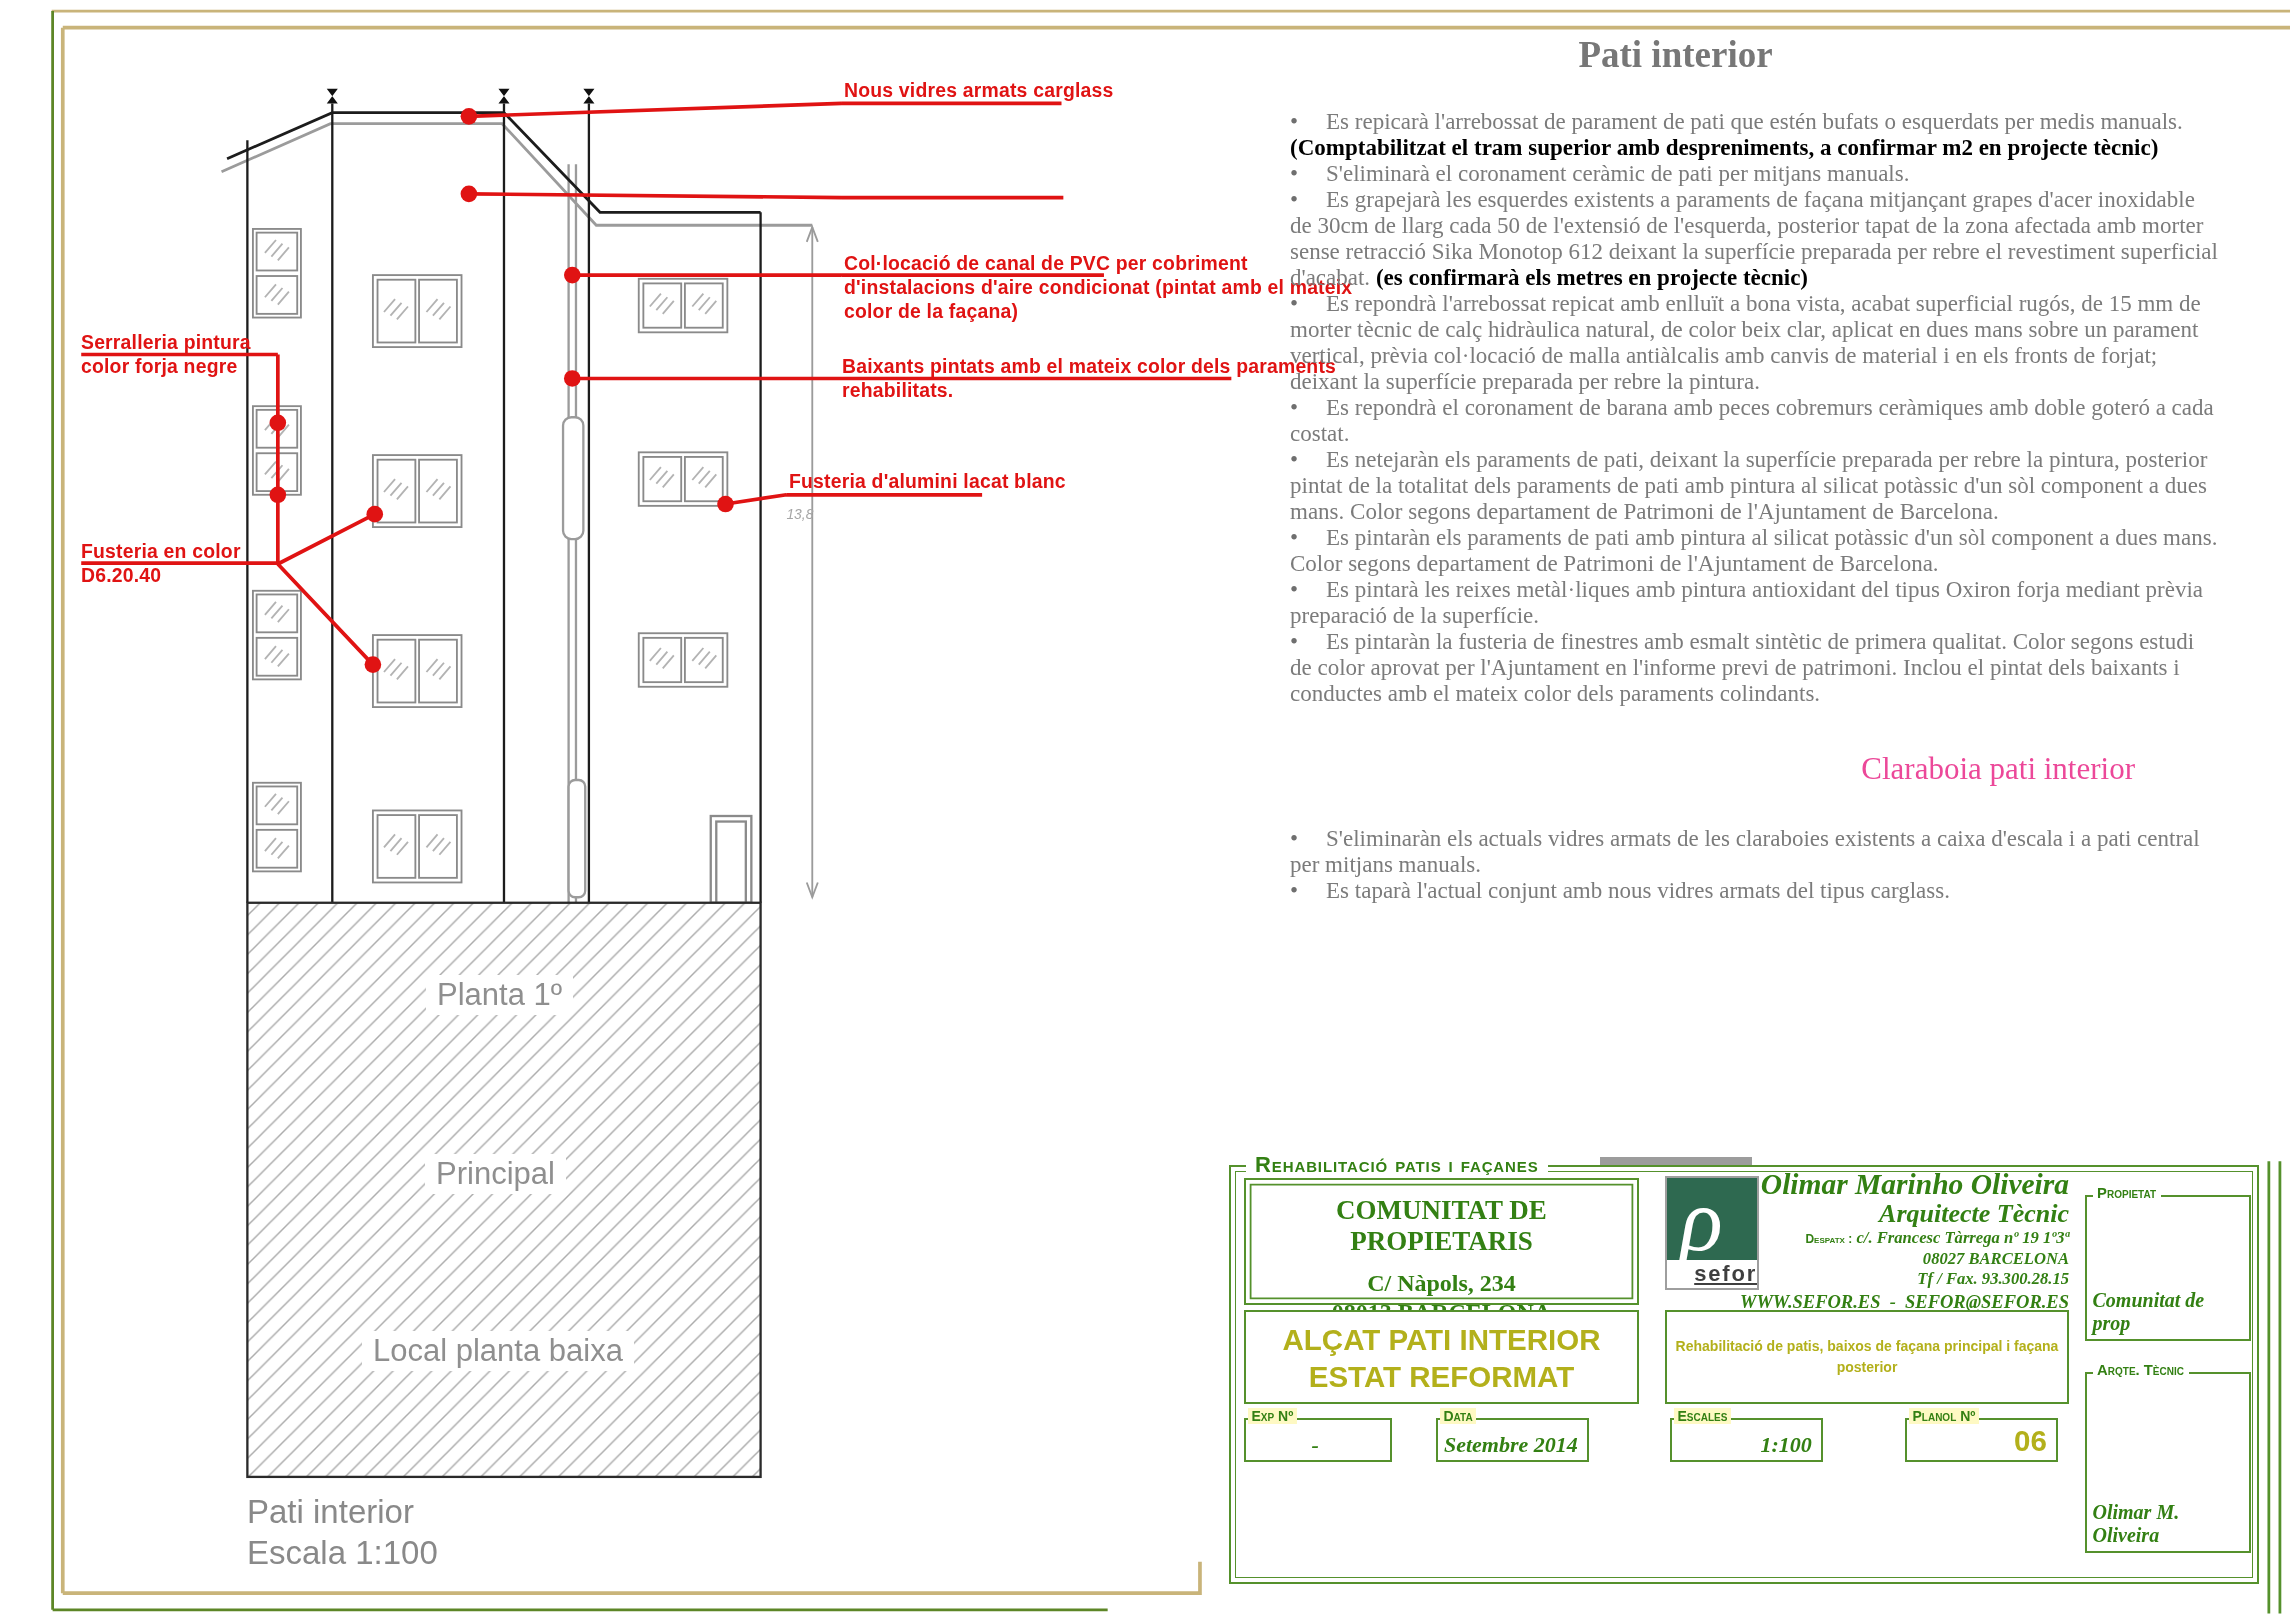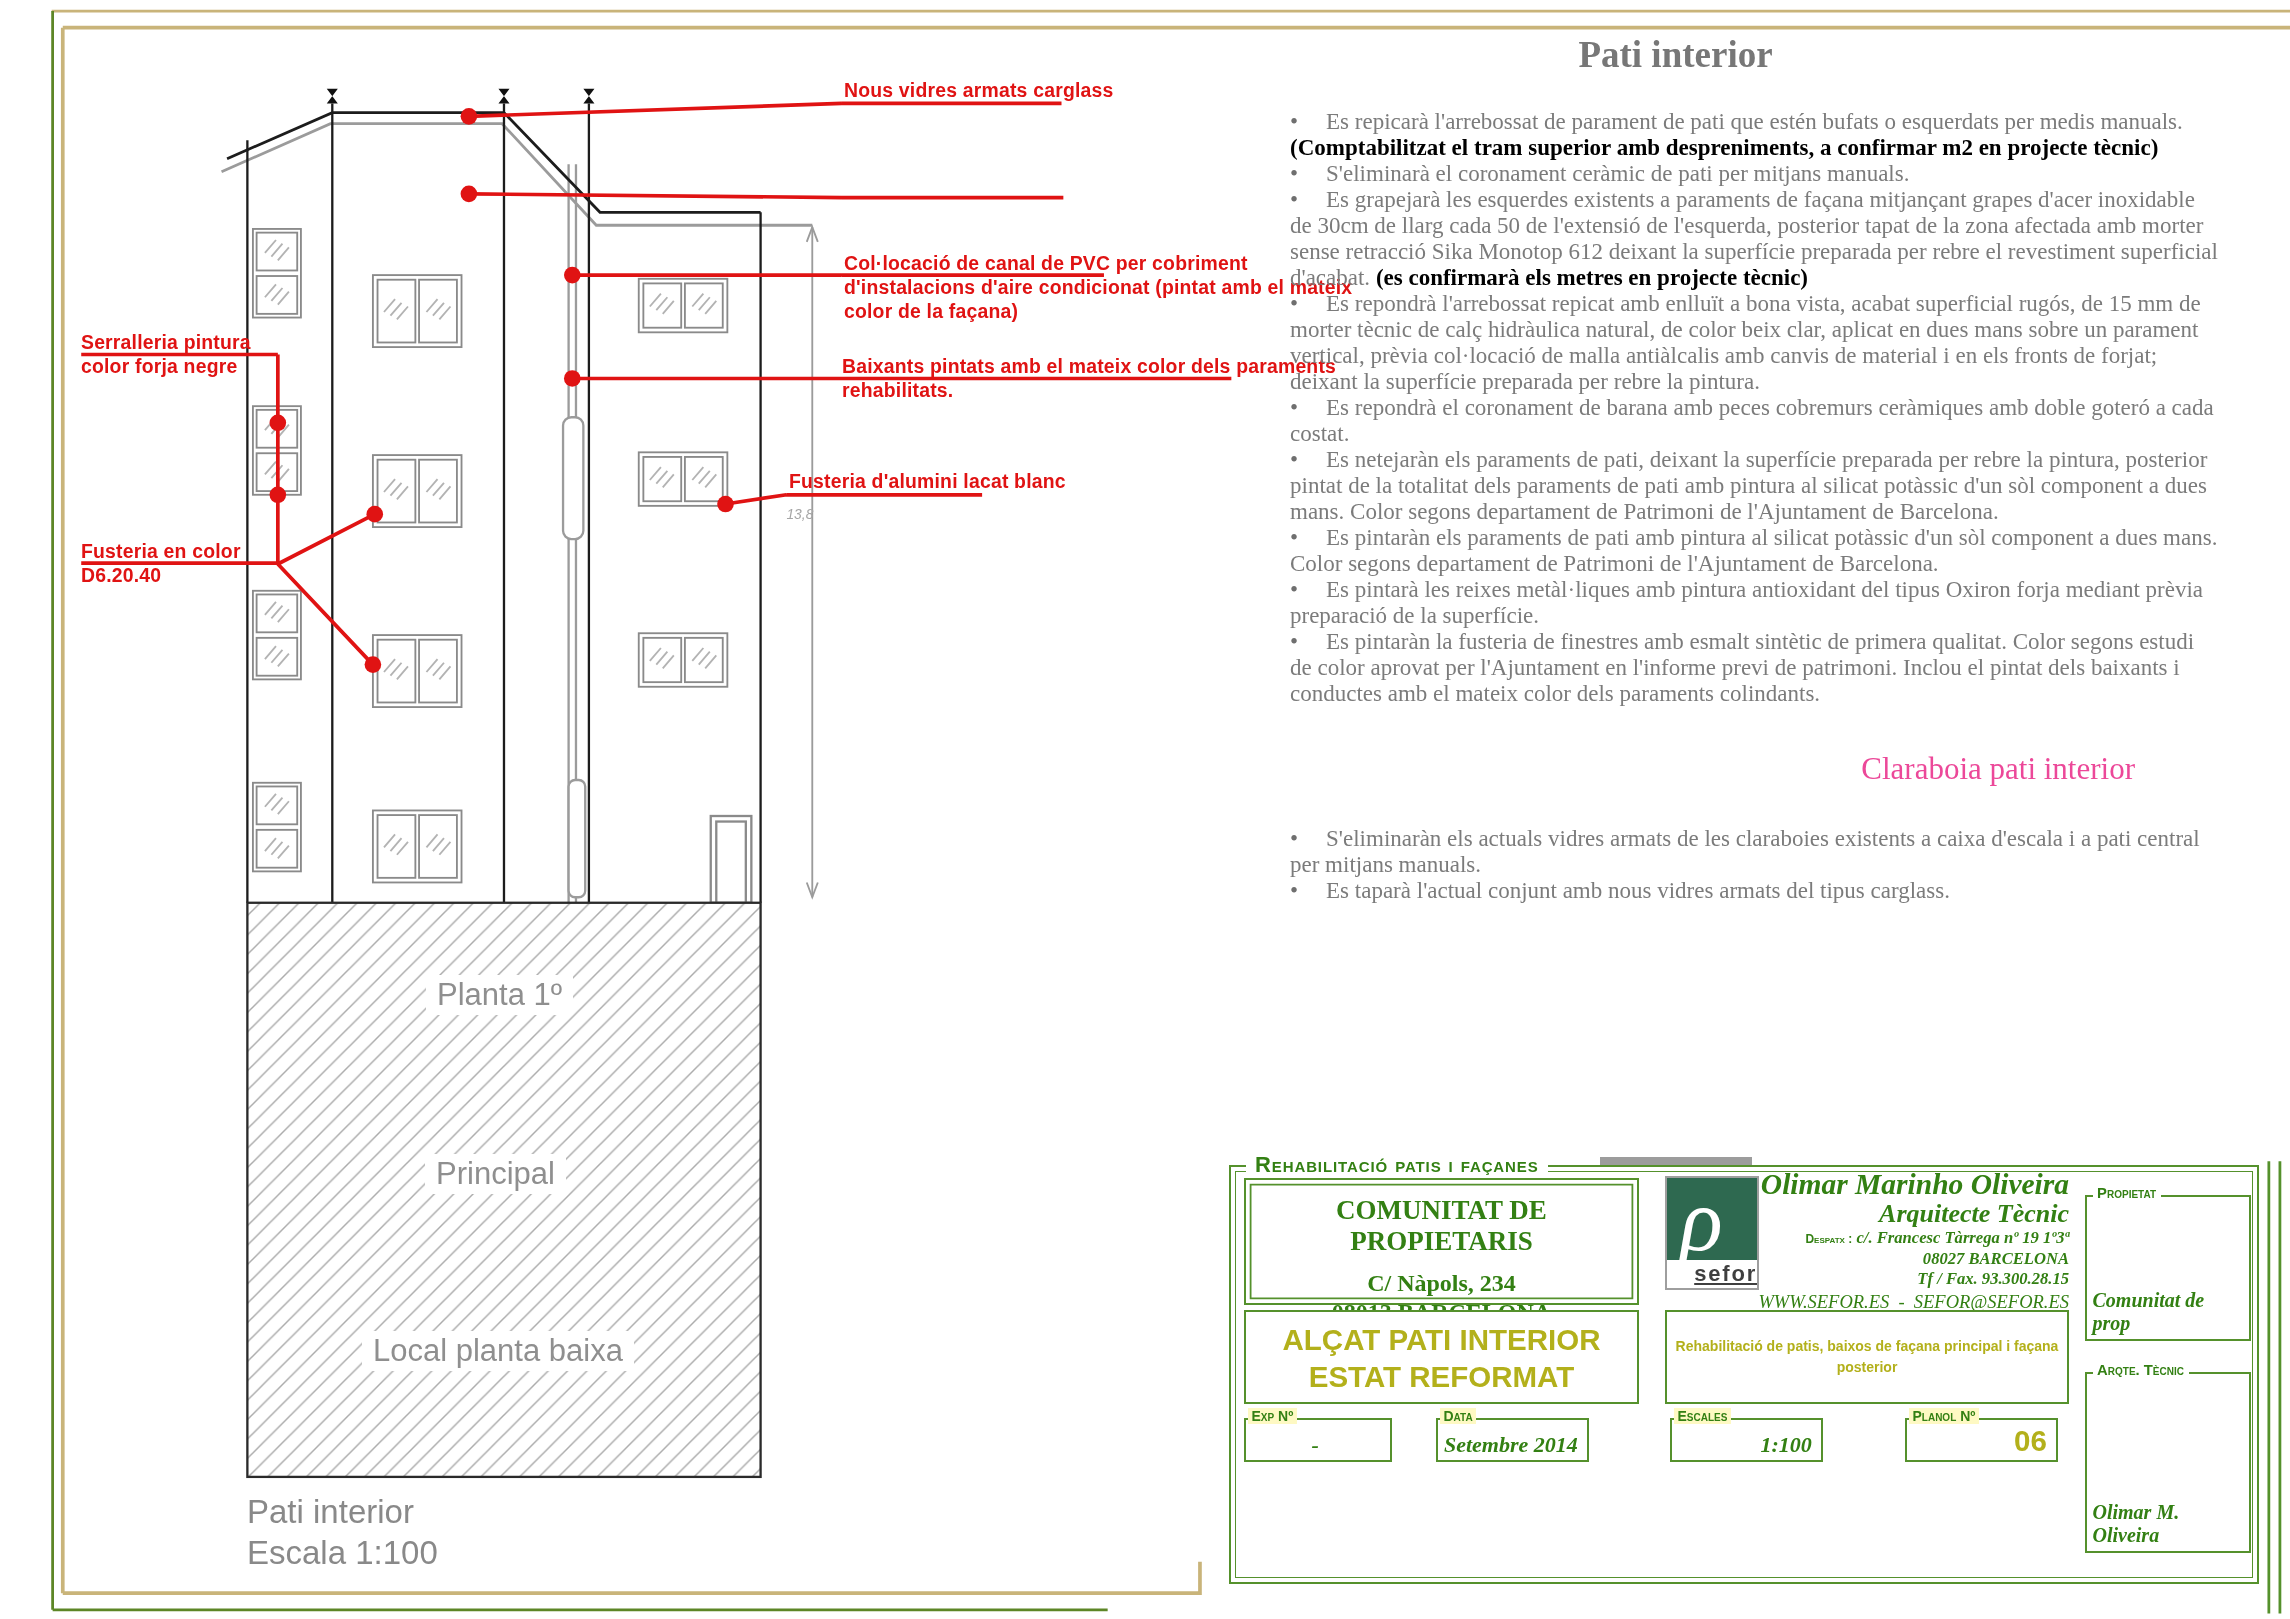--- a/index.html
+++ b/index.html
@@ -54,21 +54,21 @@
         text-align:right;font-weight:bold;font-size:22px;color:#3f3f3f;letter-spacing:1.8px;
         text-decoration:underline;line-height:28px;}
 
   #arch{position:absolute;left:473px;top:1.8px;width:365px;text-align:right;
         font-family:"Liberation Serif",serif;color:#338013;}
   #arch .name{font-style:italic;font-weight:bold;font-size:29.5px;line-height:31px;}
   #arch .role{font-style:italic;font-weight:bold;font-size:26px;line-height:28px;}
   #arch .adr{font-style:italic;font-weight:bold;font-size:16.6px;line-height:19.4px;}
   #arch .lbl{font-style:normal;font-variant:small-caps;font-size:12px;font-weight:bold;
         font-family:"Liberation Sans",sans-serif;}
-  #arch .web{font-style:italic;font-weight:normal;font-size:18.5px;line-height:22px;margin-top:2.8px;}
+  #arch .web{font-style:italic;font-weight:bold;font-size:18.5px;line-height:22px;margin-top:2.8px;}
   #arch .web span{margin-left:9.2px;}
 
   .sidebox .sb-label{position:absolute;top:-12px;left:5.5px;background:#fff;padding:0 4.6px;
         font-variant:small-caps;font-weight:bold;font-size:14.8px;color:#338013;}
   .sidebox .sb-val{position:absolute;bottom:3.7px;left:5.5px;right:5.5px;
         font-family:"Liberation Serif",serif;font-style:italic;font-weight:bold;
         font-size:20px;color:#338013;}
   #propietat{left:854px;top:28px;width:166px;height:146px;}
   #arqte{left:854px;top:205px;width:166px;height:181px;}
 

